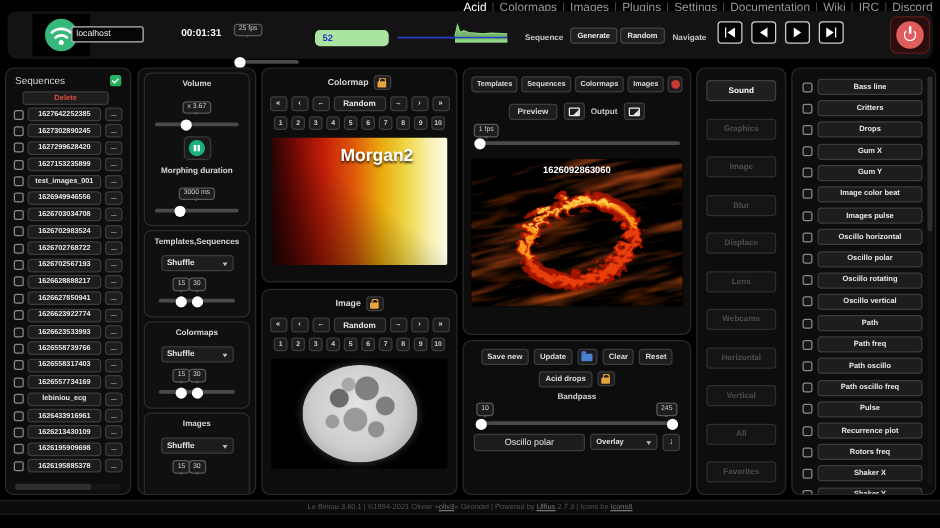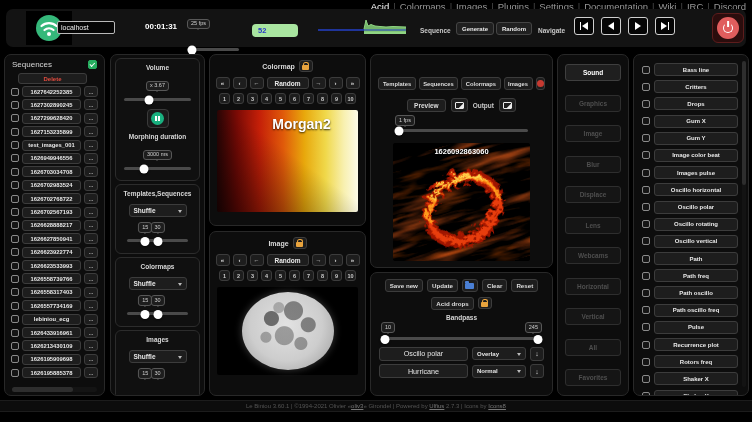--- a/index.html
+++ b/index.html
@@ -22,21 +22,21 @@
   .timer { left:139px; top:13px; font-size:8px; font-weight:bold; color:#fff; }
   .chip { position:relative; display:inline-block; background:#1d1d1d; border:1px solid #585858; border-radius:3px;
           font-size:5.5px; color:#cfcfcf; padding:1.5px 3px; line-height:1; white-space:nowrap; }
   .chip::after { content:""; position:absolute; left:50%; bottom:-4px; margin-left:-2px;
                  border:2px solid transparent; border-top-color:#585858; }
   .fps-chip { left:181px; top:2px; }
   .track { height:3px; background:#4a4a4a; border-radius:2px; position:relative; }
   .handle { position:absolute; top:50%; width:9px; height:9px; background:#fff; border-radius:50%;
             transform:translate(-50%,-50%); box-shadow:0 1px 2px rgba(0,0,0,.7); cursor:pointer; }
   .fps-track { left:181px; top:21px; width:52px; }
-  .pill { left:246px; top:15px; width:46px; height:13px; background:#a9e5a0; border-radius:4px;
+  .pill { left:246px; top:15px; width:59px; height:13px; background:#a9e5a0; border-radius:4px;
           color:#2738c8; font-size:7.5px; font-weight:bold; line-height:13px; padding-left:6px; }
   .monitor { left:312px; top:8px; width:88px; height:22px; }
   .hlabel { font-size:6.5px; font-weight:bold; color:#c8c8c8; }
   .seq-label { left:414px; top:18px; }
   .nav-label { left:532px; top:18px; }
   .hbtn { background:#202020; border:1px solid #454545; border-radius:3px; color:#e8e8e8;
           font-size:6px; font-weight:bold; cursor:pointer; font-family:"Liberation Sans",sans-serif; }
   .gen-btn { left:450px; top:13px; height:13px; padding:0 5px; }
   .rnd-btn { left:490px; top:13px; height:13px; padding:0 5px; }
   .media-btn { top:8px; width:20px; height:18px; background:#050505; border:1px solid #cfcfcf; border-radius:3px;
@@ -124,21 +124,21 @@
         radial-gradient(circle at 56% 24%, rgba(90,90,90,.7) 0 9px, transparent 10px),
         radial-gradient(circle at 72% 42%, rgba(80,80,80,.65) 0 7px, transparent 8px),
         radial-gradient(circle at 46% 56%, rgba(110,110,110,.6) 0 9px, transparent 10px),
         radial-gradient(circle at 64% 66%, rgba(90,90,90,.55) 0 6px, transparent 7px),
         radial-gradient(circle at 26% 58%, rgba(100,100,100,.5) 0 5px, transparent 6px),
         radial-gradient(circle at 40% 20%, rgba(120,120,120,.5) 0 5px, transparent 6px),
         radial-gradient(circle at 48% 42%, #e2e2e2, #cdcdcd 55%, #adadad 82%, #5e5e5e 100%);
       box-shadow:0 0 7px 1px rgba(255,255,255,.18); }
 
   
-  #preview-panel { left:370px; top:54px; width:183px; height:214px; padding:22px; }
+  #preview-panel { left:370px; top:54px; width:183px; height:214px; padding:6px; }
   .tabs-row { display:flex; justify-content:center; gap:3px; }
   .tab-btn { height:13px; padding:0 3.5px; font-size:5.8px; color:#ddd; }
   .rec-btn { width:16px; height:13px; }
   .dot { width:7px; height:7px; border-radius:50%; background:#c63a31; }
   .pv-row { display:flex; justify-content:center; align-items:center; gap:5px; margin-top:8px; }
   .pv-btn { height:13px; padding:0 6px; font-size:6.5px; color:#ddd; }
   .fs-btn { width:17px; height:14px; }
   .fsicon { width:9px; height:7px; border:1px solid #ececec; border-radius:1px; position:relative; overflow:hidden; }
   .fsicon::after { content:""; position:absolute; right:-3px; bottom:-3px; width:6px; height:6px;
                    background:#ececec; transform:rotate(45deg); }
@@ -624,28 +624,20 @@
   <div>
 
   <div class="fx-row">
       <button class="btn fx-name">Oscillo polar</button>
       <div class="select fx-select">
         <span class="sel-text">Overlay</span>
         <span class="caret"></span>
       </div>
       <button class="btn dn-btn">↓</button>
     </div>
-      <div class="fx-row">
-      <button class="btn fx-name">Hurricane</button>
-      <div class="select fx-select">
-        <span class="sel-text">Normal</span>
-        <span class="caret"></span>
-      </div>
-      <button class="btn dn-btn">↓</button>
-    </div>
     </div>
 </div>
 
 <div class="panel" id="cat-panel">
 
 <button class="btn cat-btn active">Sound</button>
     <button class="btn cat-btn">Graphics</button>
     <button class="btn cat-btn">Image</button>
     <button class="btn cat-btn">Blur</button>
     <button class="btn cat-btn">Displace</button>

